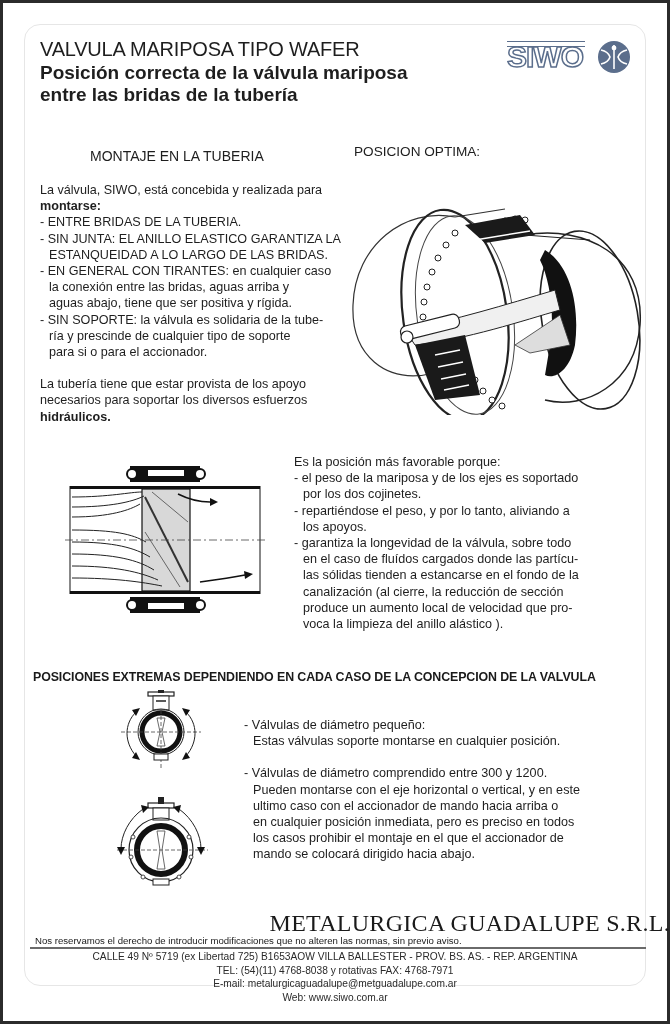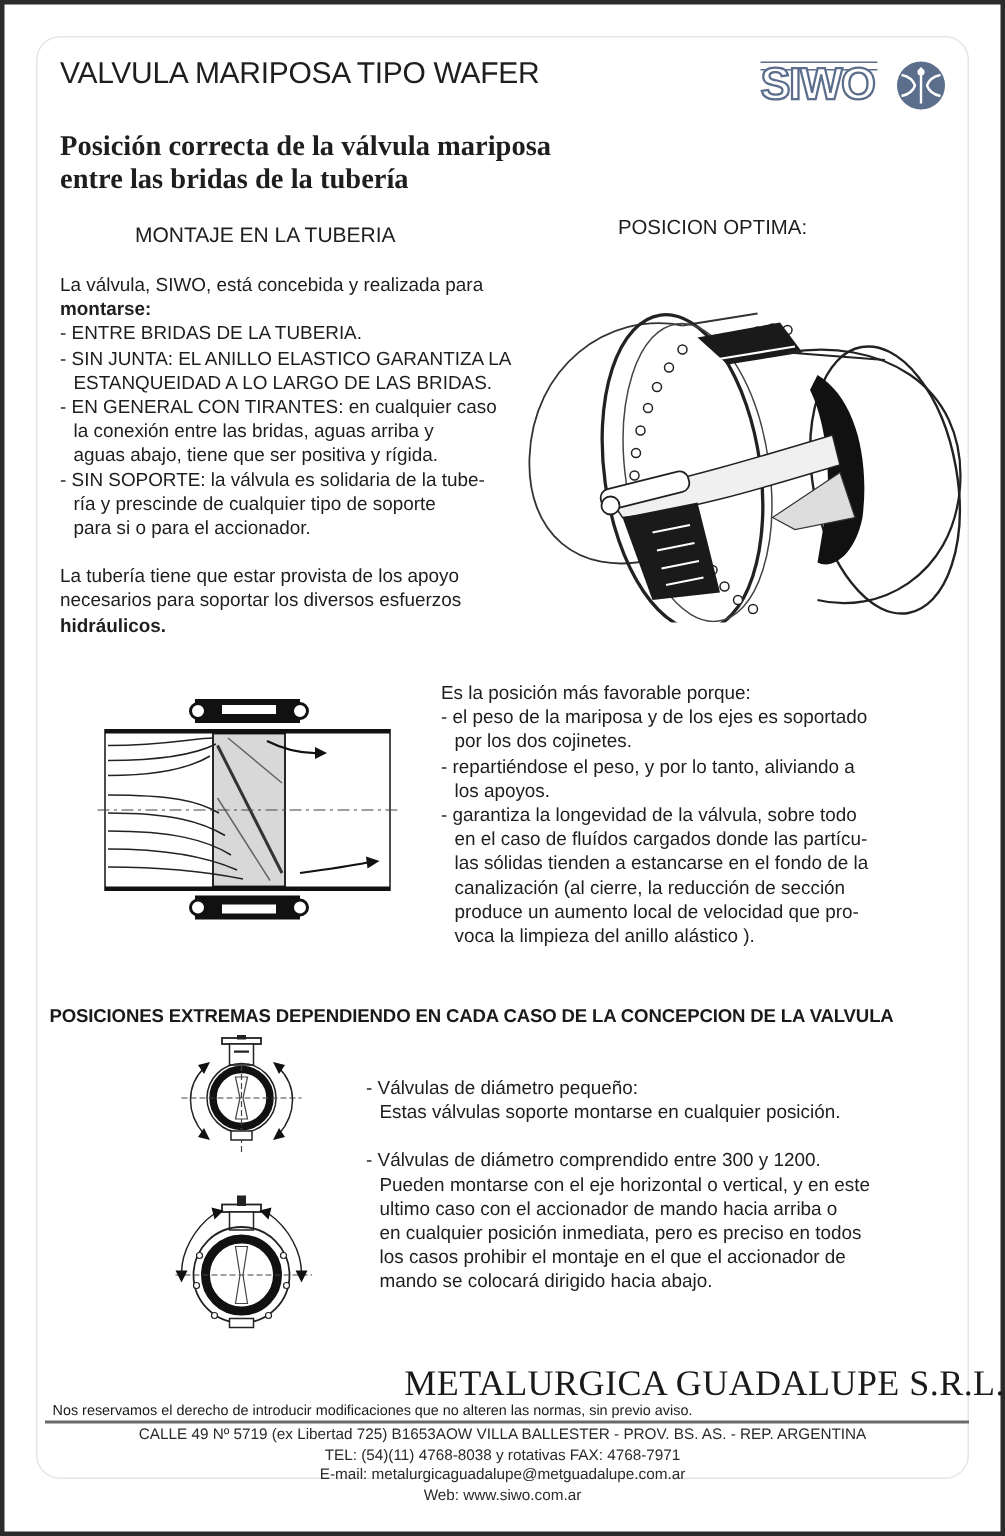--- a/index.html
+++ b/index.html
@@ -1,21 +1,21 @@
 <!DOCTYPE html>
 <html><head>
   <meta charset="utf-8">
   <style>
     html, body { margin: 0; padding: 0; background: #ffffff; }
     body { width: 670px; height: 1024px; position: relative; overflow: hidden; font-family: "Liberation Sans", sans-serif; color: #1a1a1a; }
     .outer { position: absolute; left: 0; top: 0; width: 664px; height: 1018px; border: 3px solid #2b2b2b; box-sizing: content-box; }
     .card { position: absolute; left: 24px; top: 24px; width: 620px; height: 960px; border: 1px solid #e6e6e6; border-radius: 16px; }
     .abs { position: absolute; }
     .title1 { left: 40px; top: 38px; font-size: 20px; letter-spacing: -0.2px; color: #1e1e1e; white-space: nowrap; }
-    .title2 { left: 40px; top: 62px; font-family: Liberation Serif, serif; font-weight: bold; font-size: 19px; line-height: 22px; color: #1e1e1e; white-space: nowrap; margin-top: 25px; }
+    .title2 { left: 40px; top: 62px; font-family: Liberation Sans, sans-serif; font-weight: bold; font-size: 19px; line-height: 22px; color: #1e1e1e; white-space: nowrap; }
     .logo-text { left: 507px; top: 40px; font-size: 30px; font-weight: bold; color: #ffffff; -webkit-text-stroke: 1.5px #5b6e8c; letter-spacing: -1px; font-style: normal; }
     .logo-lines { left: 507px; top: 41px; width: 78px; height: 4px; border-top: 1.5px solid #5b6e8c; border-bottom: 1.5px solid #5b6e8c; }
     .logo-emblem { left: 597px; top: 40px; width: 34px; height: 34px; }
     .sec-title { font-size: 14px; color: #1e1e1e; white-space: nowrap; }
     .para { font-size: 12.6px; line-height: 16.2px; color: #1e1e1e; }
     .para .ind { padding-left: 9px; display: block; }
     .para .bold { font-weight: bold; }
     .para p { margin: 0; }
     .heading-wide { left: 33px; top: 642px; font-size: 12.4px; font-weight: bold; letter-spacing: -0.1px; white-space: nowrap; margin-top: 28px; }
     .company { left: 0; width: 670px; top: 910px; text-align: right; font-family: "Liberation Serif", serif; font-size: 24px; color: #1a1a1a; letter-spacing: 0.3px; }
@@ -57,21 +57,21 @@
   <p class="ind">aguas abajo, tiene que ser positiva y rígida.</p>
   <p>- SIN SOPORTE: la válvula es solidaria de la tube-</p>
   <p class="ind">ría y prescinde de cualquier tipo de  soporte</p>
   <p class="ind">para si o para el accionador.</p>
   <p style="height:16px;"></p>
   <p>La tubería tiene que estar provista de los apoyo</p>
   <p>necesarios para soportar los diversos esfuerzos</p>
   <p class="bold">hidráulicos.</p>
 </div>
 
-<div class="abs sec-title" style="left:320px; width:310px; top:143px; text-align:center; line-height:17px; font-size:13.6px;">
+<div class="abs sec-title" style="left:354px; width:310px; top:143px; text-align:left; line-height:17px; font-size:13.6px;">
   <div>POSICION OPTIMA:</div>
 </div>
 <svg class="abs" style="left:345px; top:195px;" width="300" height="220" viewBox="0 0 300 220">
 
   <path d="M110 22 C60 12, 10 50, 8 110 C6 160, 40 190, 90 178" fill="none" stroke="#333" stroke-width="1.2"></path>
   <path d="M110 22 L160 14" fill="none" stroke="#333" stroke-width="1.2"></path>
 
   <ellipse cx="110" cy="120" rx="52" ry="106" fill="none" stroke="#222" stroke-width="2.2" transform="rotate(-8 110 120)"></ellipse>
   <ellipse cx="120" cy="120" rx="48" ry="100" fill="none" stroke="#444" stroke-width="1" transform="rotate(-8 120 120)"></ellipse>
 

